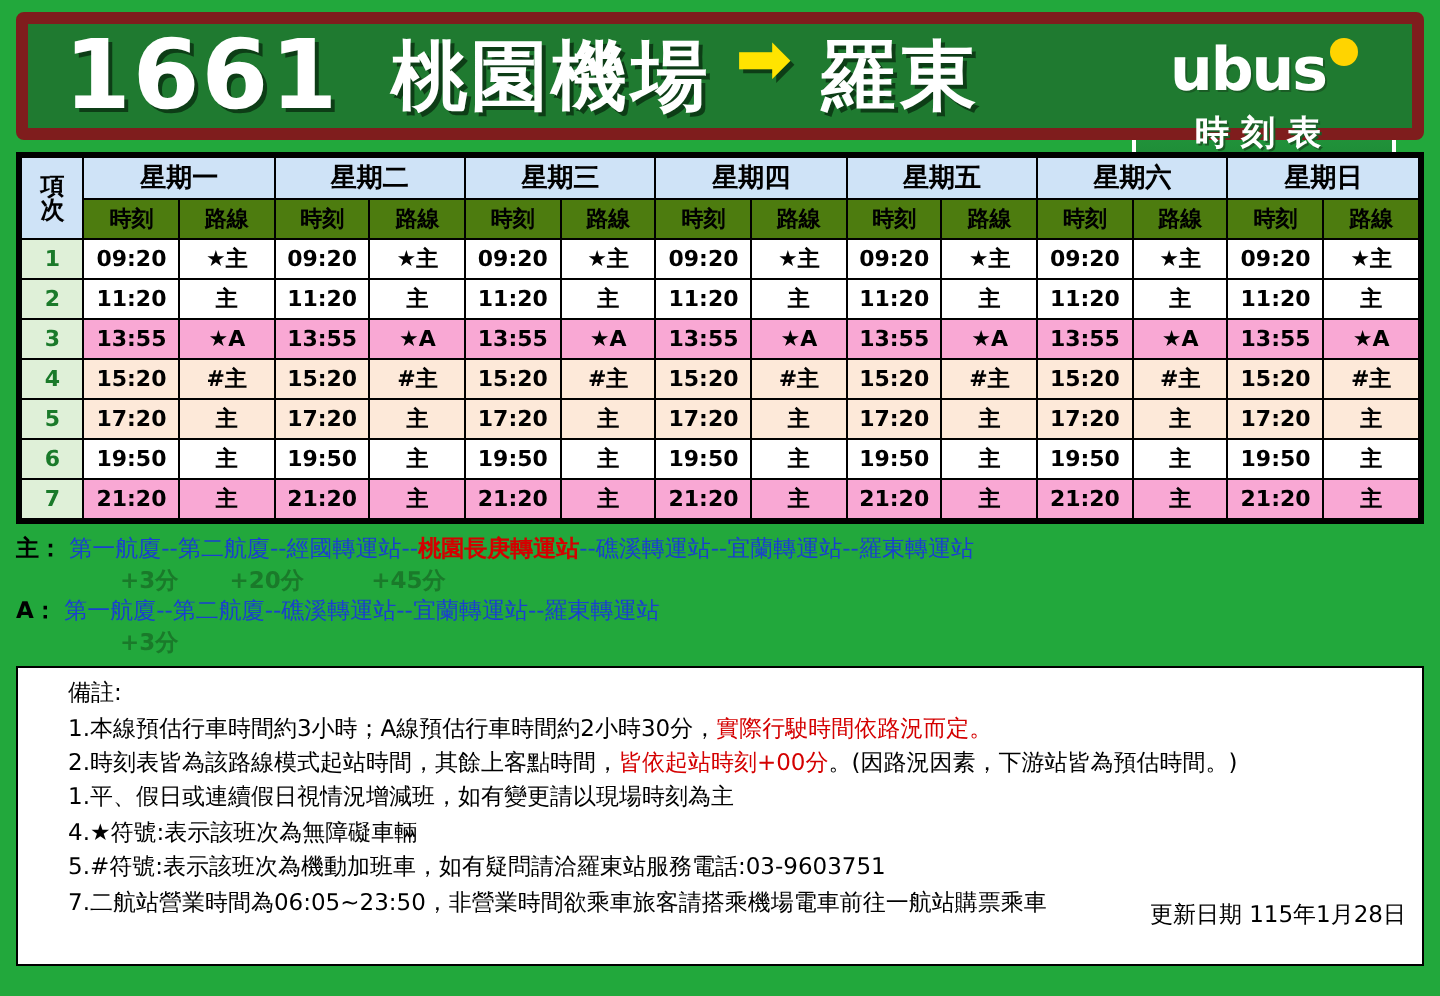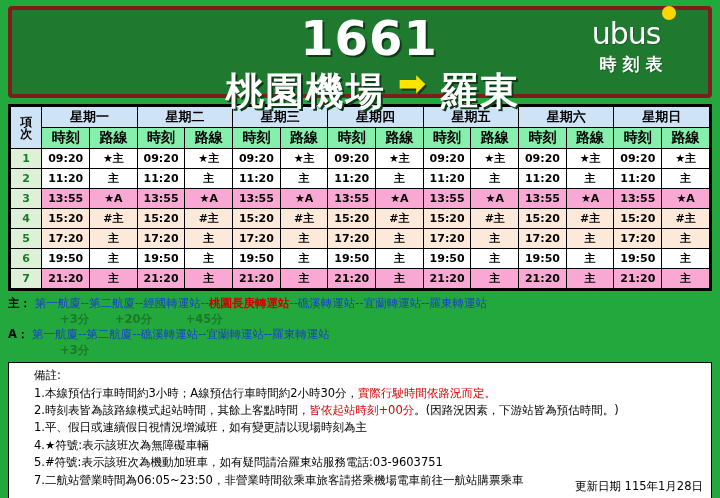--- a/index.html
+++ b/index.html
@@ -7,51 +7,50 @@
     width:720px;height:498px;
     background:#22a83c;
     font-family:"DejaVu Sans","Liberation Sans",sans-serif;
     overflow:hidden;
   }
   .page{position:relative;width:720px;height:498px;box-sizing:border-box;padding:6px 8px;}
 
   
   .header{
     position:relative;
-    height:92px;
+    height:64px;
     background:#1f7a30;
-    border:4px solid #7f1d1d;
+    border:6px solid #7f1d1d;
     border-radius:4px;
     display:flex;align-items:center;
     box-sizing:border-box;
-    flex-direction:column;
   }
   .route-no{
     font-size:48px;font-weight:bold;color:#ffffff;
     margin-left:18px;letter-spacing:1px;
     text-shadow:2px 2px 0 #0d3d16;
     font-family:"DejaVu Sans","Liberation Sans",sans-serif;
   }
   .route-title{
     font-size:38px;font-weight:bold;color:#ffffff;
     margin-left:26px;letter-spacing:2px;
     text-shadow:2px 2px 0 #0d3d16;
     display:flex;align-items:flex-start;gap:12px;
   }
   .arrow{color:#ffe400;font-size:34px;line-height:1;}
   .brandbox{
     position:absolute;right:8px;top:4px;
     width:132px;height:64px;
     display:flex;flex-direction:column;align-items:center;justify-content:center;
   }
   .brand-logo{
-    font-size:30px;font-weight:normal;color:#ffffff;
+    font-size:30px;font-weight:bold;color:#ffffff;
     letter-spacing:-1px;
     text-shadow:1px 1px 0 #1a5c25;
-    display:flex;align-items:flex-start;
+    display:flex;align-items:center;
   }
   .brand-dot{
     display:inline-block;width:14px;height:14px;border-radius:50%;
     background:#ffd400;margin-left:2px;position:relative;top:-10px;
   }
   .brand-sub{
     margin-top:2px;font-size:17px;font-weight:bold;color:#ffffff;letter-spacing:6px;
     text-shadow:1px 1px 0 #1a5c25;
   }
   .brand-band{
@@ -74,21 +73,21 @@
   }
   table.sched th, table.sched td{
     border:1px solid #000;
     text-align:center;
     padding:1px 0;
     height:17px;
     font-weight:bold;
   }
   th.day{background:#cfe3f7;font-size:13px;height:22px;}
   th.corner{background:#cfe3f7;font-size:12px;width:26px;line-height:1.0;}
-  th.sub{background:#86efac;font-size:14px;}
+  th.sub{background:#4d7c0f;font-size:11px;}
   td.idx{background:#dff0d8;color:#1a7a2a;font-weight:bold;width:26px;}
   td.t{width:40px;}
   td.r{width:40px;}
   tr.alt td.t, tr.alt td.r{background:#fde9d9;}
   tr.alt2 td.t, tr.alt2 td.r{background:#f9a8d4;}
   td.r{color:#000;}
 
   
   .legend{
     margin-top:5px;font-size:11.5px;color:#000;line-height:1.35;

